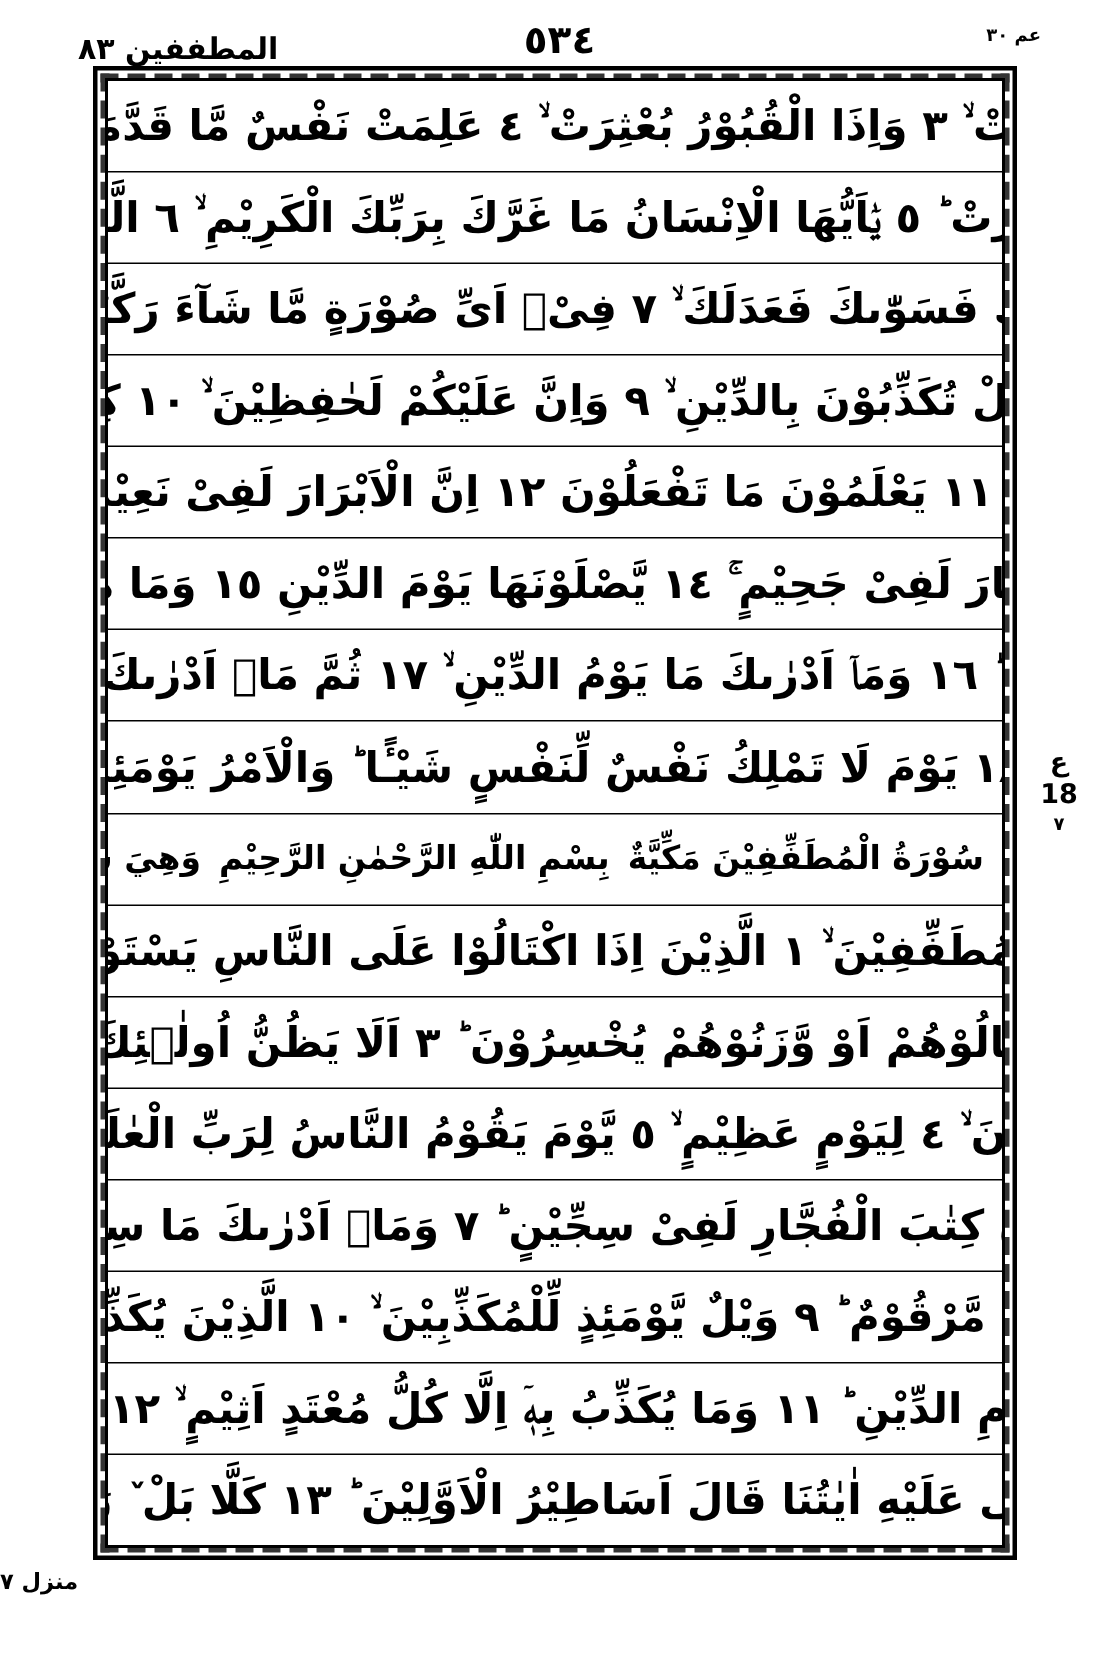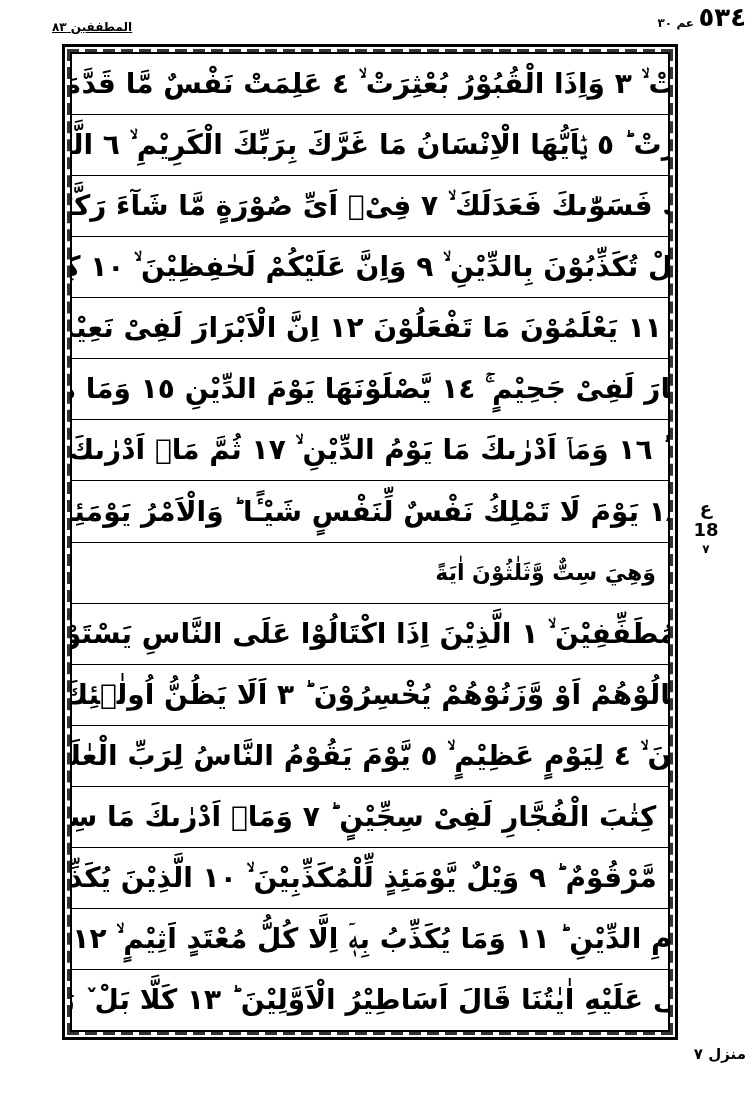--- a/index.html
+++ b/index.html
@@ -1,31 +1,31 @@
 <!DOCTYPE html>
 <html><head>
 <meta charset="utf-8">
 <style>
   html, body { margin:0; padding:0; background:#ffffff; }
   body { width:746px; height:1108px; position:relative; overflow:hidden; font-family:"DejaVu Sans", sans-serif; color:#000; }
   .hdr { position:absolute; top:8px; height:30px; font-weight:bold; direction:rtl; }
-  .hdr-left { left:52px; font-size:12px; top:20px;text-decoration:underline; }
-  .hdr-center { left:0; right:0; text-align:right; font-size:26px; top:2px; direction:ltr; }
+  .hdr-left { left:52px; font-size:20px; top:20px; }
+  .hdr-center { left:0; right:0; text-align:center; font-size:26px; top:12px; direction:ltr; }
   .hdr-right { right:52px; font-size:12px; top:16px; }
   .frame-outer { position:absolute; left:62px; top:44px; width:616px; height:996px; border:3px solid #000; box-sizing:border-box; background:#fff; }
   .frame-orn { position:absolute; inset:2px; border:6px dashed #111; box-sizing:border-box; opacity:0.85; }
   .frame-inner { position:absolute; left:70px; top:52px; width:600px; height:980px; border:2px solid #000; box-sizing:border-box; background:#fff; display:flex; flex-direction:column; }
   .line { flex:1; border-bottom:1.5px solid #000; display:flex; align-items:center; justify-content:center; direction:rtl; font-family:"DejaVu Sans", sans-serif; font-weight:bold; font-size:28px; white-space:nowrap; overflow:hidden; padding:0 6px; letter-spacing:0px; }
   .line:last-child { border-bottom:none; }
   .line.surah { font-size:22px; justify-content:space-between; }
   .surah span { padding:0 6px; }
   .side-mark { position:absolute; left:686px; top:498px; width:40px; height:60px; font-size:16px; text-align:center; font-weight:bold; }
   .side-mark .ruku { display:block; font-size:18px; }
   .side-mark .sub { display:block; font-size:12px; margin-top:2px; }
-  .footer { position:absolute; top:1045px; left:0; right:0; text-align:right; font-size:15px; font-weight:bold; direction:rtl; }
+  .footer { position:absolute; top:1045px; left:0; right:0; text-align:left; font-size:15px; font-weight:bold; direction:rtl; }
 </style>
 </head>
 <body>
 
 <div class="hdr hdr-left">المطففين ٨٣</div>
 <div class="hdr hdr-center">٥٣٤</div>
 <div class="hdr hdr-right">عم ٣٠</div>
 
 <div class="frame-outer">
   <div class="frame-orn"></div>
@@ -34,20 +34,22 @@
 <div class="frame-inner">
   <div class="line">فُجِّرَتْ ۙ ٣ وَاِذَا الْقُبُوْرُ بُعْثِرَتْ ۙ ٤ عَلِمَتْ نَفْسٌ مَّا قَدَّمَتْ وَ</div>
   <div class="line">اَخَّرَتْ ؕ ٥ يٰۤاَيُّهَا الْاِنْسَانُ مَا غَرَّكَ بِرَبِّكَ الْكَرِيْمِ ۙ ٦ الَّذِىْ</div>
   <div class="line">خَلَقَكَ فَسَوّٰىكَ فَعَدَلَكَ ۙ ٧ فِىْۤ اَىِّ صُوْرَةٍ مَّا شَآءَ رَكَّبَكَ ؕ ٨</div>
   <div class="line">كَلَّا بَلْ تُكَذِّبُوْنَ بِالدِّيْنِ ۙ ٩ وَاِنَّ عَلَيْكُمْ لَحٰفِظِيْنَ ۙ ١٠ كِرَامًا</div>
   <div class="line">كَاتِبِيْنَ ۙ ١١ يَعْلَمُوْنَ مَا تَفْعَلُوْنَ ١٢ اِنَّ الْاَبْرَارَ لَفِىْ نَعِيْمٍ ۚ ١٣ وَ</div>
   <div class="line">اِنَّ الْفُجَّارَ لَفِىْ جَحِيْمٍ ۚ ١٤ يَّصْلَوْنَهَا يَوْمَ الدِّيْنِ ١٥ وَمَا هُمْ عَنْهَا</div>
   <div class="line">بِغَآئِبِيْنَ ؕ ١٦ وَمَاۤ اَدْرٰىكَ مَا يَوْمُ الدِّيْنِ ۙ ١٧ ثُمَّ مَاۤ اَدْرٰىكَ مَا يَوْمُ</div>
   <div class="line">الدِّيْنِ ؕ ١٨ يَوْمَ لَا تَمْلِكُ نَفْسٌ لِّنَفْسٍ شَيْـًٔا ؕ وَالْاَمْرُ يَوْمَئِذٍ لِّلّٰهِ ١٩</div>
   <div class="line surah">
+    <span>سُوْرَةُ الْمُطَفِّفِيْنَ مَكِّيَّةٌ</span>
+    <span>بِسْمِ اللّٰهِ الرَّحْمٰنِ الرَّحِيْمِ</span>
     <span>وَهِيَ سِتٌّ وَّثَلٰثُوْنَ اٰيَةً</span>
   </div>
   <div class="line">وَيْلٌ لِّلْمُطَفِّفِيْنَ ۙ ١ الَّذِيْنَ اِذَا اكْتَالُوْا عَلَى النَّاسِ يَسْتَوْفُوْنَ ٢</div>
   <div class="line">وَاِذَا كَالُوْهُمْ اَوْ وَّزَنُوْهُمْ يُخْسِرُوْنَ ؕ ٣ اَلَا يَظُنُّ اُولٰۤئِكَ اَنَّهُمْ</div>
   <div class="line">مَّبْعُوْثُوْنَ ۙ ٤ لِيَوْمٍ عَظِيْمٍ ۙ ٥ يَّوْمَ يَقُوْمُ النَّاسُ لِرَبِّ الْعٰلَمِيْنَ ؕ ٦</div>
   <div class="line">كَلَّاۤ اِنَّ كِتٰبَ الْفُجَّارِ لَفِىْ سِجِّيْنٍ ؕ ٧ وَمَاۤ اَدْرٰىكَ مَا سِجِّيْنٌ ؕ ٨</div>
   <div class="line">كِتٰبٌ مَّرْقُوْمٌ ؕ ٩ وَيْلٌ يَّوْمَئِذٍ لِّلْمُكَذِّبِيْنَ ۙ ١٠ الَّذِيْنَ يُكَذِّبُوْنَ</div>
   <div class="line">بِيَوْمِ الدِّيْنِ ؕ ١١ وَمَا يُكَذِّبُ بِهٖۤ اِلَّا كُلُّ مُعْتَدٍ اَثِيْمٍ ۙ ١٢ اِذَا</div>
   <div class="line">تُتْلٰى عَلَيْهِ اٰيٰتُنَا قَالَ اَسَاطِيْرُ الْاَوَّلِيْنَ ؕ ١٣ كَلَّا بَلْ ٚ رَانَ</div>
 </div>

